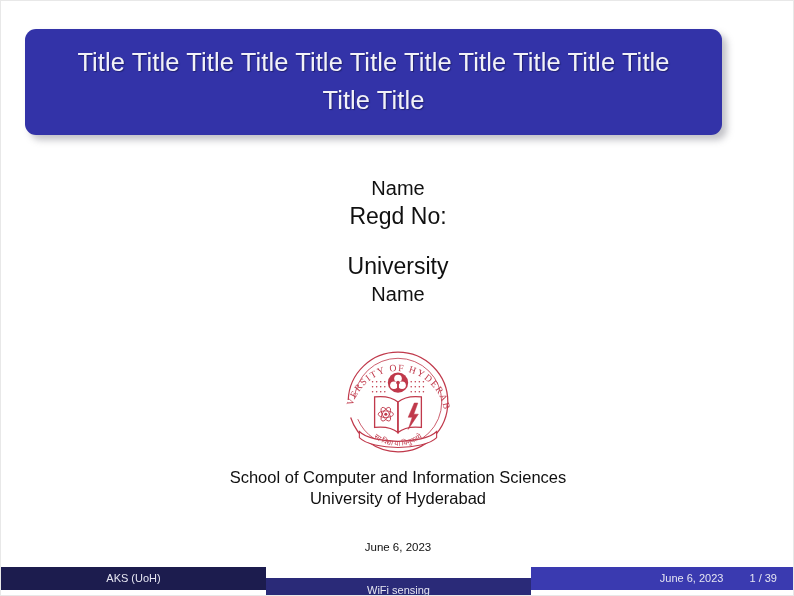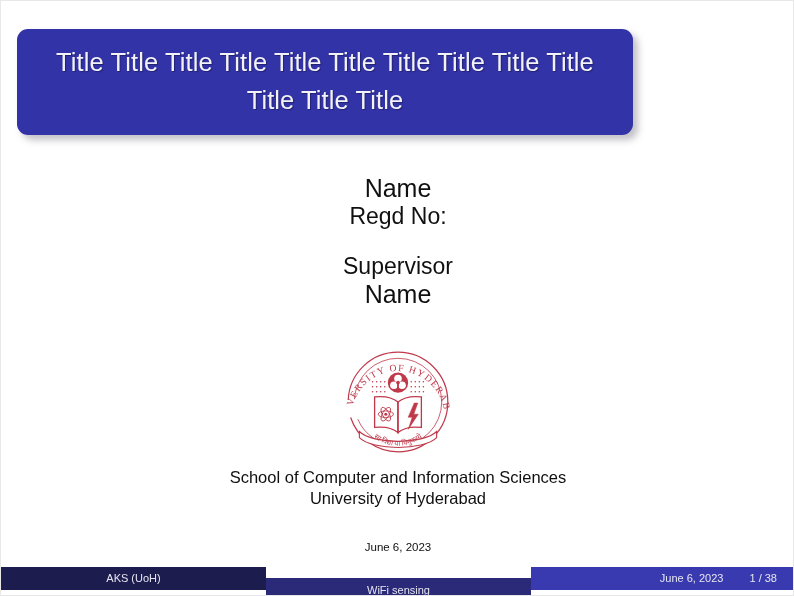--- a/index.html
+++ b/index.html
@@ -16,23 +16,23 @@
     height: 596px;
     background: #ffffff;
     overflow: hidden;
     box-sizing: border-box;
     border: 1px solid #e8e8e8;
   }
 
   
   #title-block {
     position: absolute;
-    left: 16px;
+    left: 24px;
     top: 28px;
-    width: 616px;
+    width: 697px;
     box-sizing: border-box;
     background: #3333a8;
     border-radius: 11px;
     padding: 14px 26px 16px 26px;
     box-shadow: 5px 5px 7px rgba(120,120,130,0.45);
   }
   #title-text {
     color: #f2f2f8;
     font-size: 25.5px;
     line-height: 38px;
@@ -46,21 +46,21 @@
   
   #author-block {
     position: absolute;
     left: 0;
     top: 172px;
     width: 794px;
     text-align: center;
     color: #101010;
   }
   .author-line {
-    font-size: 25px;
+    font-size: 20px;
     line-height: 30px;
   }
   .author-line.small {
     font-size: 23px;
     line-height: 26px;
   }
   .gap-row {
     height: 24px;
   }
 
@@ -151,21 +151,21 @@
 <div id="slide">
 
   <div id="title-block">
     <div id="title-text">Title Title Title Title Title Title Title Title Title Title Title Title Title</div>
   </div>
 
   <div id="author-block">
     <div class="author-line">Name</div>
     <div class="author-line small">Regd No:</div>
     <div class="gap-row"></div>
-    <div class="author-line small">Supervisor</div>
+    <div class="author-line small">University</div>
     <div class="author-line">Name</div>
   </div>
 
   <div id="crest-wrap">
     <span id="crest">
       <svg viewBox="0 0 240 224" width="122" height="114" aria-hidden="true">
         <defs>
           <path id="arcTop" d="M 30 124 A 92 92 0 0 1 210 124" fill="none"></path>
           <path id="arcBot" d="M 48 150 A 78 78 0 0 0 192 150" fill="none"></path>
         </defs>
@@ -241,17 +241,17 @@
     <div class="institute-line">University of Hyderabad</div>
   </div>
 
   <div id="date-block">June 6, 2023</div>
 
   <div id="footer">
     <div class="foot-seg" id="foot-author">AKS  (UoH)</div>
     <div class="foot-seg" id="foot-title">WiFi sensing</div>
     <div class="foot-seg" id="foot-right">
       <span id="foot-date">June 6, 2023</span>
-      <span id="foot-page">1 / 38</span>
+      <span id="foot-page">1 / 39</span>
     </div>
   </div>
 
 </div>
 
 </body></html>

